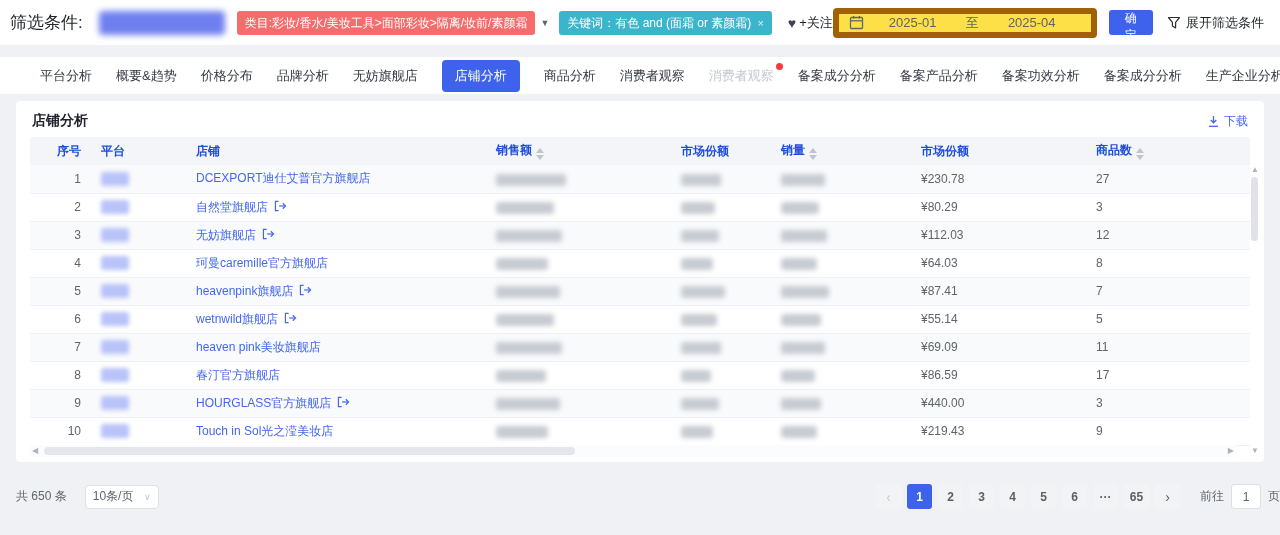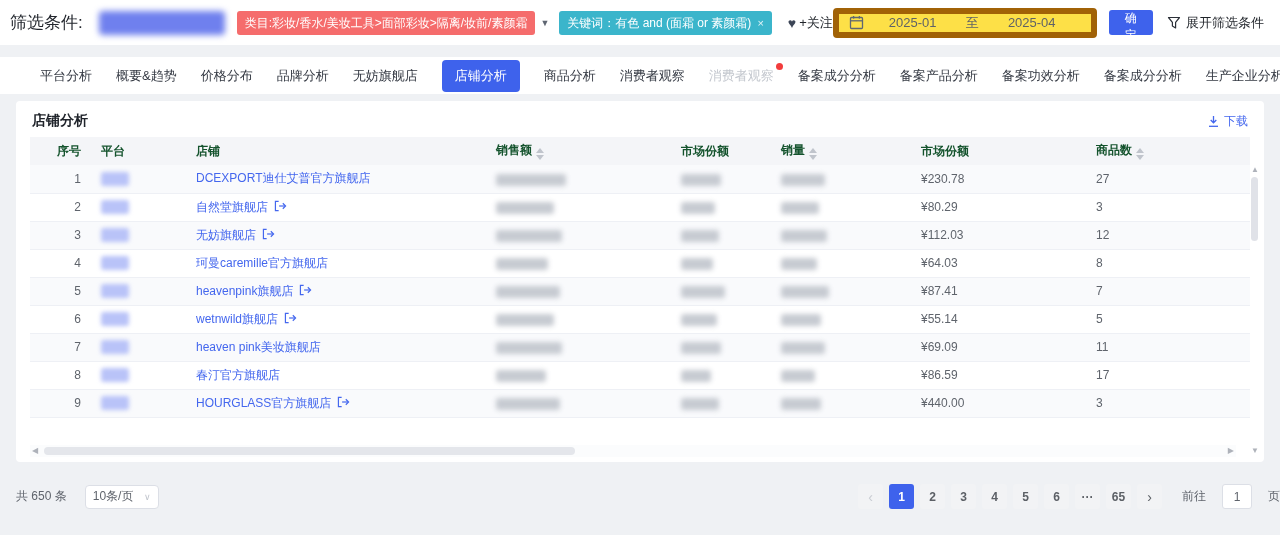--- a/index.html
+++ b/index.html
@@ -31,21 +31,21 @@
   .tab .dot { position:absolute; top:-4px; right:-9px; width:7px; height:7px; border-radius:50%; background:#f23c3c; }
 
   
   .card { position:relative; margin:0 16px; height:361px; background:#fff; border-radius:4px; }
   .card-head { display:flex; align-items:center; padding:11px 16px 7px 16px; }
   .card-title { font-size:14px; font-weight:bold; color:#20242b; }
   .download { margin-left:auto; display:flex; align-items:center; gap:4px; color:#4467ee; font-size:12px; cursor:pointer; }
   .table-wrap { padding:0 14px; }
   table { width:100%; border-collapse:collapse; table-layout:fixed; font-size:12px; }
   col.c0{width:55px} col.c1{width:95px} col.c2{width:300px} col.c3{width:185px} col.c4{width:100px} col.c5{width:140px} col.c6{width:175px} col.c7{width:170px}
-  thead th { background:#f4f5f8; height:28px; font-weight:bold; color:#14532d; text-align:left; padding:0 0 0 16px; white-space:nowrap; }
+  thead th { background:#f4f5f8; height:28px; font-weight:bold; color:#1d4ed8; text-align:left; padding:0 0 0 16px; white-space:nowrap; }
   thead th.c0 { text-align:right; padding:0 4px 0 0; }
   tbody td { height:28px; padding:0 0 0 16px; color:#5f646c; border-bottom:1px solid #eef0f5; white-space:nowrap; overflow:hidden; }
   tbody td.c0 { text-align:right; padding:0 4px 0 0; }
   tbody tr:nth-child(odd) { background:#f9fafc; }
   .shop-link { color:#4467ee; cursor:pointer; text-decoration:none; }
   .ext-icon { color:#4467ee; margin-left:6px; vertical-align:-1px; }
   .sort { display:inline-flex; flex-direction:column; gap:2px; margin-left:4px; vertical-align:1px; cursor:pointer; }
   .sort i { width:0; height:0; border-left:4px solid transparent; border-right:4px solid transparent; }
   .sort .up { border-bottom:5px solid #c0c4cc; }
   .sort .down { border-top:5px solid #c0c4cc; }
@@ -65,21 +65,21 @@
   
   .page-bar { display:flex; align-items:center; margin:22px 0 0 16px; font-size:12px; color:#5f646c; }
   .total { margin-right:18px; white-space:nowrap; }
   .page-size { width:74px; height:24px; border:1px solid #dcdfe6; border-radius:4px; background:#fff; display:flex; align-items:center; justify-content:space-between; padding:0 7px; cursor:pointer; color:#5f646c; }
   .page-size .sel-caret { color:#c0c4cc; font-size:9px; }
   .pager { margin-left:auto; display:flex; align-items:center; gap:6px; }
   .pbtn { min-width:25px; height:25px; padding:0 4px; border-radius:3px; background:#f2f3f5; color:#5c6066; font-weight:bold; display:flex; align-items:center; justify-content:center; cursor:pointer; font-size:12px; }
   .pbtn.arrow { font-size:14px; font-weight:normal; }
   .pbtn.disabled { color:#c8ccd2; cursor:default; }
   .pbtn.active { background:#3e62ec; color:#fff; }
-  .goto { display:flex; align-items:center; gap:16px; margin-left:20px; white-space:nowrap; }
+  .goto { display:flex; align-items:center; gap:7px; margin-left:20px; white-space:nowrap; }
   .goto input { width:30px; height:25px; border:1px solid #dcdfe6; border-radius:3px; text-align:center; font-size:12px; color:#5f646c; font-family:inherit; outline:none; background:#fff; }
 
   svg { display:block; }
 </style>
 </head>
 <body>
 
 <header class="filter-bar">
   <span class="fb-label">筛选条件:</span>
   <span class="blur-token"></span>
@@ -281,20 +281,30 @@
                 <path d="M5 1.5H1.5v10H5" fill="none" stroke="#4467ee" stroke-width="1.3"></path>
                 <line x1="5.5" y1="6.5" x2="12" y2="6.5" stroke="#4467ee" stroke-width="1.3"></line>
                 <path d="M9.5 3.5l3 3-3 3" fill="none" stroke="#4467ee" stroke-width="1.3"></path>
               </svg></td>
             <td class="c3"><span class="blur-bar" style="width:64px"></span></td>
             <td class="c4"><span class="blur-bar" style="width:38px"></span></td>
             <td class="c5"><span class="blur-bar" style="width:40px"></span></td>
             <td class="c6">¥440.00</td>
             <td class="c7">3</td>
           </tr>
+          <tr>
+            <td class="c0">10</td>
+            <td class="c1"><span class="blur-pill"></span></td>
+            <td class="c2"><a class="shop-link">Touch in Sol光之滢美妆店</a></td>
+            <td class="c3"><span class="blur-bar" style="width:52px"></span></td>
+            <td class="c4"><span class="blur-bar" style="width:32px"></span></td>
+            <td class="c5"><span class="blur-bar" style="width:36px"></span></td>
+            <td class="c6">¥219.43</td>
+            <td class="c7">9</td>
+          </tr>
         </tbody>
     </table>
   </div>
   <div class="v-scroll">
     <span class="arr top">▲</span>
     <span class="thumb"></span>
     <span class="arr bot">▼</span>
   </div>
   <div class="h-scroll">
     <span class="arr left">◀</span>

